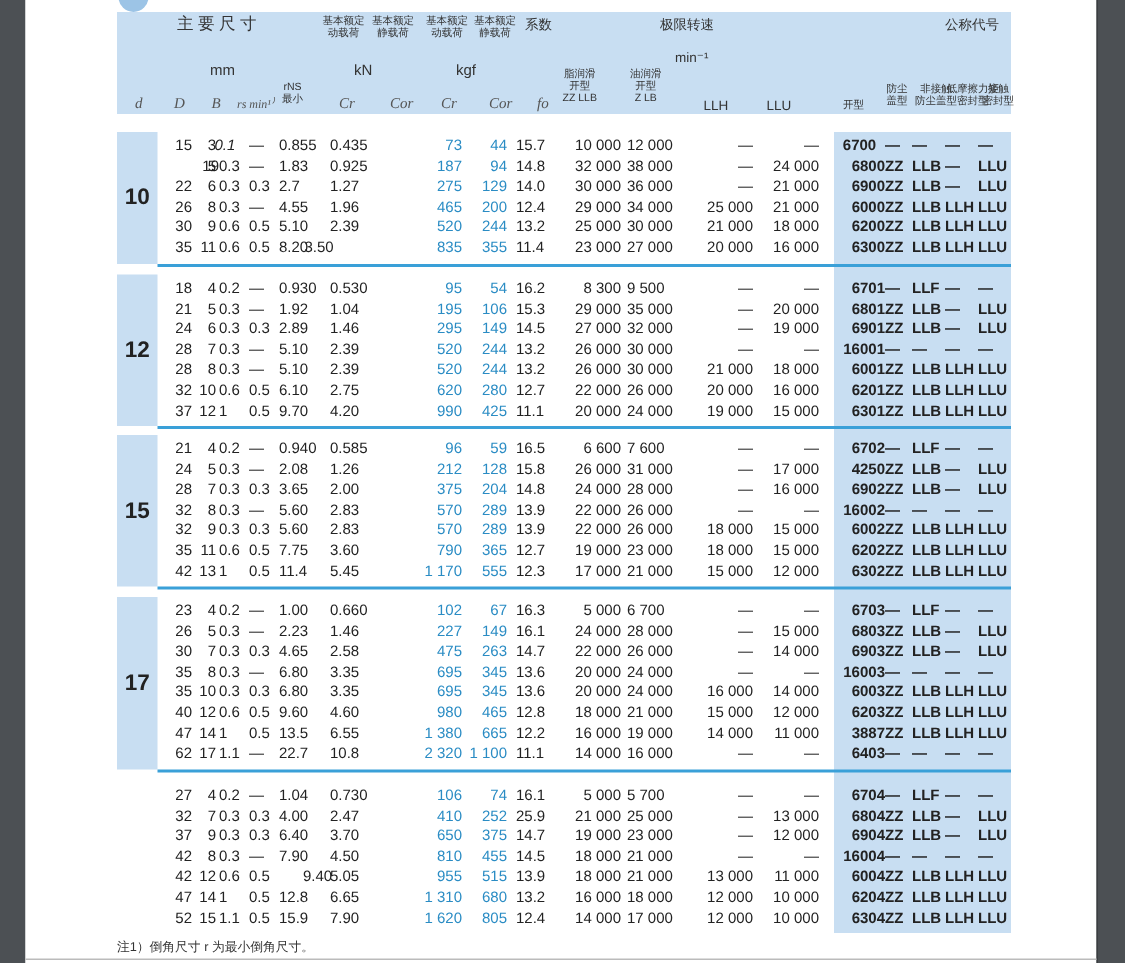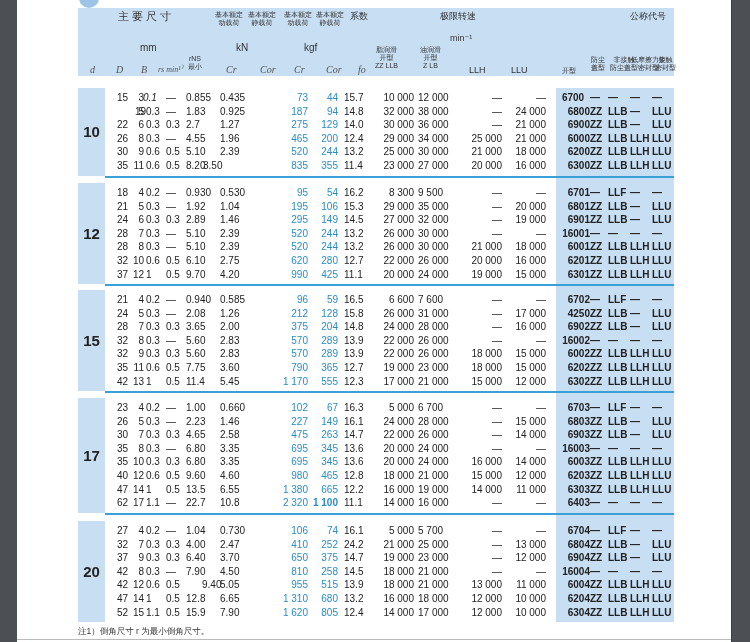--- a/index.html
+++ b/index.html
@@ -628,50 +628,49 @@
         <span class="" style="left: 88px; width: 22px;">0.5</span>
         <span class="" style="left: 108px; width: 28px;">13.5</span>
         <span class="" style="left: 142px; width: 34px;">6.55</span>
         <span class="r blue" style="left: 196px; width: 34px;">1 380</span>
         <span class="r blue" style="left: 228px; width: 32px;">665</span>
         <span class="" style="left: 266px; width: 24px;">12.2</span>
         <span class="r" style="left: 296px; width: 40px;">16 000</span>
         <span class="" style="left: 340px; width: 40px;">19 000</span>
         <span class="r" style="left: 382px; width: 42px;">14 000</span>
         <span class="r" style="left: 426px; width: 42px;">11 000</span>
-        <span class="r bold" style="left: 478px; width: 34px;">6303</span>
+        <span class="r bold" style="left: 478px; width: 34px;">3887</span>
         <span class="bold" style="left: 512px; width: 16px;">ZZ</span>
         <span class="bold" style="left: 530px; width: 24px;">LLB</span>
         <span class="bold" style="left: 552px; width: 24px;">LLH</span>
         <span class="bold" style="left: 574px; width: 22px;">LLU</span>
       </div>
       <div class="row" style="top: 98.2px; width: 596px;">
         <span class="r" style="left: 28px; width: 22px;">62</span>
         <span class="r" style="left: 50px; width: 16px;">17</span>
         <span class="" style="left: 68px; width: 20px;">1.1</span>
         <span class="" style="left: 88px; width: 22px;">—</span>
         <span class="" style="left: 108px; width: 28px;">22.7</span>
         <span class="" style="left: 142px; width: 34px;">10.8</span>
         <span class="r blue" style="left: 196px; width: 34px;">2 320</span>
-        <span class="r blue" style="left: 228px; width: 32px; font-weight: bold;">1 100</span>
+        <span class="r blue" style="left: 228px; width: 32px;">1 100</span>
         <span class="" style="left: 266px; width: 24px;">11.1</span>
         <span class="r" style="left: 296px; width: 40px;">14 000</span>
         <span class="" style="left: 340px; width: 40px;">16 000</span>
         <span class="r" style="left: 382px; width: 42px;">—</span>
         <span class="r" style="left: 426px; width: 42px;">—</span>
         <span class="r bold" style="left: 478px; width: 34px;">6403</span>
         <span class="bold" style="left: 512px; width: 16px;">—</span>
         <span class="bold" style="left: 530px; width: 24px;">—</span>
         <span class="bold" style="left: 552px; width: 24px;">—</span>
         <span class="bold" style="left: 574px; width: 22px;">—</span>
       </div>
       <div class="sep" style="top: 114.8px;"></div>
     </div>
     <div class="group" style="top: 521px; height: 107.2px;">
-      <div class="dlabel" style="top: 0px; height: 101.2px;">20</div>
       <div class="row" style="top: 3px; width: 596px;">
         <span class="r" style="left: 28px; width: 22px;">27</span>
         <span class="r" style="left: 50px; width: 16px;">4</span>
         <span class="" style="left: 68px; width: 20px;">0.2</span>
         <span class="" style="left: 88px; width: 22px;">—</span>
         <span class="" style="left: 108px; width: 28px;">1.04</span>
         <span class="" style="left: 142px; width: 34px;">0.730</span>
         <span class="r blue" style="left: 196px; width: 34px;">106</span>
         <span class="r blue" style="left: 228px; width: 32px;">74</span>
         <span class="" style="left: 266px; width: 24px;">16.1</span>
@@ -687,21 +686,21 @@
       </div>
       <div class="row" style="top: 16.6px; width: 596px;">
         <span class="r" style="left: 28px; width: 22px;">32</span>
         <span class="r" style="left: 50px; width: 16px;">7</span>
         <span class="" style="left: 68px; width: 20px;">0.3</span>
         <span class="" style="left: 88px; width: 22px;">0.3</span>
         <span class="" style="left: 108px; width: 28px;">4.00</span>
         <span class="" style="left: 142px; width: 34px;">2.47</span>
         <span class="r blue" style="left: 196px; width: 34px;">410</span>
         <span class="r blue" style="left: 228px; width: 32px;">252</span>
-        <span class="" style="left: 266px; width: 24px;">24.2</span>
+        <span class="" style="left: 266px; width: 24px;">25.9</span>
         <span class="r" style="left: 296px; width: 40px;">21 000</span>
         <span class="" style="left: 340px; width: 40px;">25 000</span>
         <span class="r" style="left: 382px; width: 42px;">—</span>
         <span class="r" style="left: 426px; width: 42px;">13 000</span>
         <span class="r bold" style="left: 478px; width: 34px;">6804</span>
         <span class="bold" style="left: 512px; width: 16px;">ZZ</span>
         <span class="bold" style="left: 530px; width: 24px;">LLB</span>
         <span class="bold" style="left: 552px; width: 24px;">—</span>
         <span class="bold" style="left: 574px; width: 22px;">LLU</span>
       </div>
@@ -726,21 +725,21 @@
         <span class="bold" style="left: 574px; width: 22px;">LLU</span>
       </div>
       <div class="row" style="top: 43.8px; width: 596px;">
         <span class="r" style="left: 28px; width: 22px;">42</span>
         <span class="r" style="left: 50px; width: 16px;">8</span>
         <span class="" style="left: 68px; width: 20px;">0.3</span>
         <span class="" style="left: 88px; width: 22px;">—</span>
         <span class="" style="left: 108px; width: 28px;">7.90</span>
         <span class="" style="left: 142px; width: 34px;">4.50</span>
         <span class="r blue" style="left: 196px; width: 34px;">810</span>
-        <span class="r blue" style="left: 228px; width: 32px;">258</span>
+        <span class="r blue" style="left: 228px; width: 32px;">455</span>
         <span class="" style="left: 266px; width: 24px;">14.5</span>
         <span class="r" style="left: 296px; width: 40px;">18 000</span>
         <span class="" style="left: 340px; width: 40px;">21 000</span>
         <span class="r" style="left: 382px; width: 42px;">—</span>
         <span class="r" style="left: 426px; width: 42px;">—</span>
         <span class="r bold" style="left: 478px; width: 34px;">16004</span>
         <span class="bold" style="left: 512px; width: 16px;">—</span>
         <span class="bold" style="left: 530px; width: 24px;">—</span>
         <span class="bold" style="left: 552px; width: 24px;">—</span>
         <span class="bold" style="left: 574px; width: 22px;">—</span>

